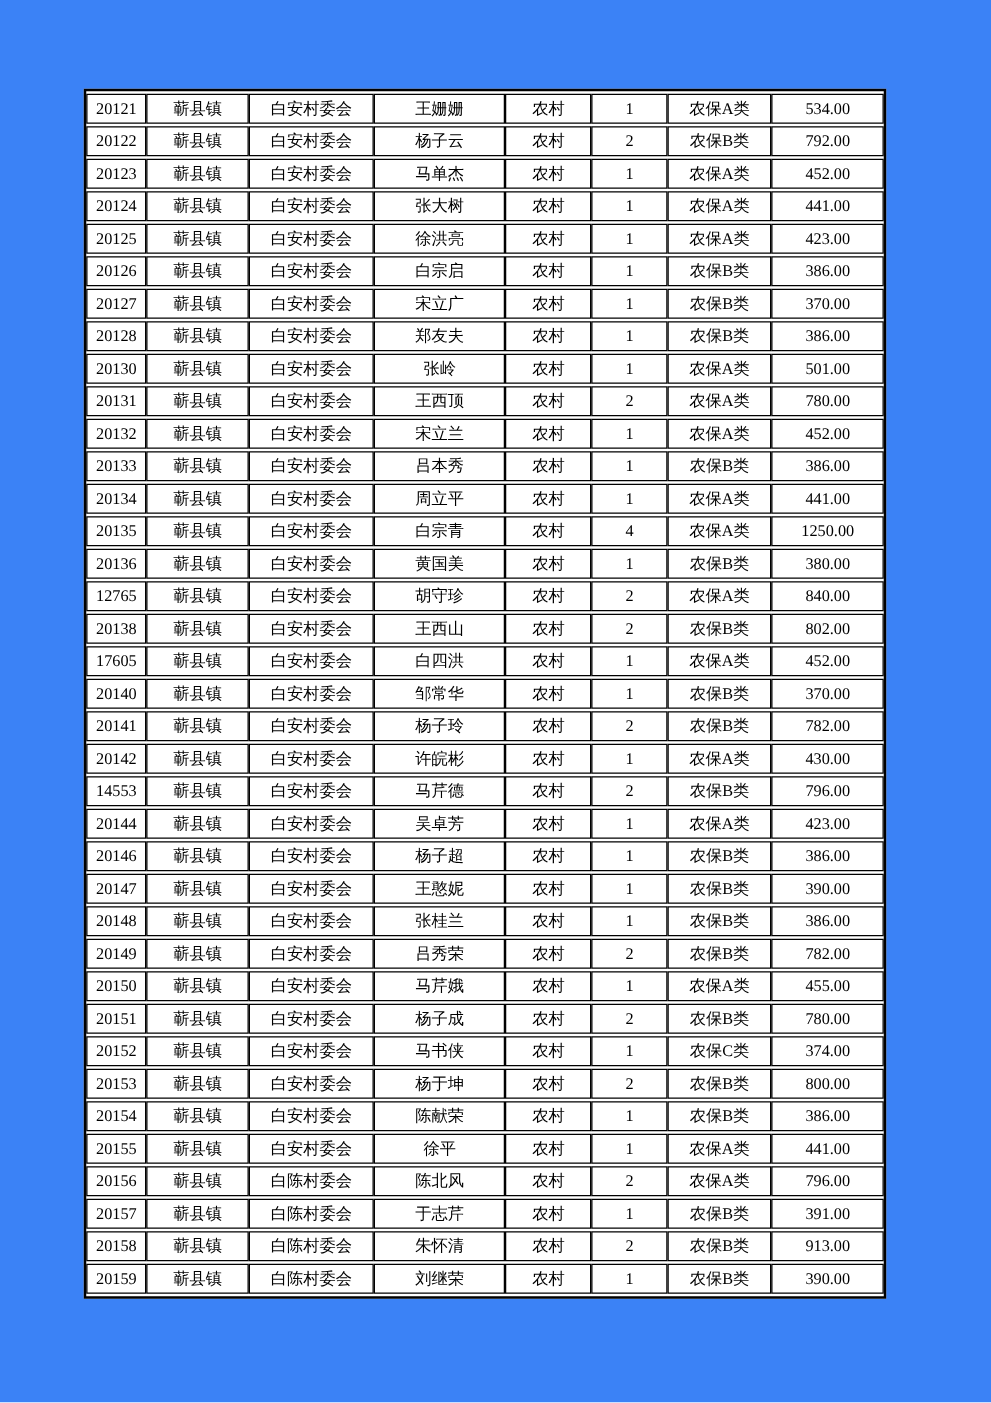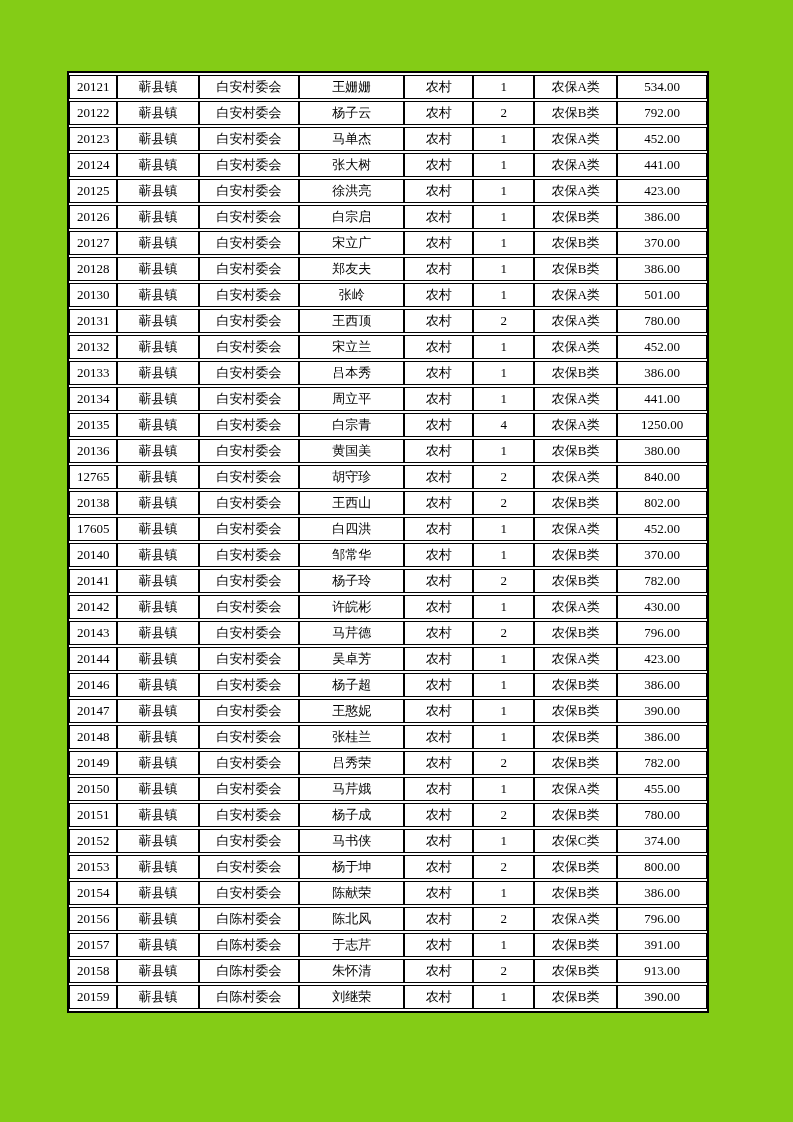--- a/index.html
+++ b/index.html
@@ -4,21 +4,21 @@
 <style>
   html, body {
     margin: 0;
     padding: 0;
     background: #ffffff;
   }
   .page {
     position: relative;
     width: 793px;
     height: 1122px;
-    background: #84cc16;
+    background: #3b82f6;
     overflow: hidden;
     font-family: "Liberation Serif", "DejaVu Serif", serif;
     color: #000000;
   }
   table.roster {
     position: absolute;
     left: 67px;
     top: 71px;
     width: 642px;
     table-layout: fixed;
@@ -267,21 +267,21 @@
           <td>20142</td>
           <td>蕲县镇</td>
           <td>白安村委会</td>
           <td>许皖彬</td>
           <td>农村</td>
           <td>1</td>
           <td>农保A类</td>
           <td>430.00</td>
         </tr>
         <tr>
-          <td>20143</td>
+          <td>14553</td>
           <td>蕲县镇</td>
           <td>白安村委会</td>
           <td>马芹德</td>
           <td>农村</td>
           <td>2</td>
           <td>农保B类</td>
           <td>796.00</td>
         </tr>
         <tr>
           <td>20144</td>
@@ -375,20 +375,30 @@
         </tr>
         <tr>
           <td>20154</td>
           <td>蕲县镇</td>
           <td>白安村委会</td>
           <td>陈献荣</td>
           <td>农村</td>
           <td>1</td>
           <td>农保B类</td>
           <td>386.00</td>
+        </tr>
+        <tr>
+          <td>20155</td>
+          <td>蕲县镇</td>
+          <td>白安村委会</td>
+          <td>徐平</td>
+          <td>农村</td>
+          <td>1</td>
+          <td>农保A类</td>
+          <td>441.00</td>
         </tr>
         <tr>
           <td>20156</td>
           <td>蕲县镇</td>
           <td>白陈村委会</td>
           <td>陈北风</td>
           <td>农村</td>
           <td>2</td>
           <td>农保A类</td>
           <td>796.00</td>

